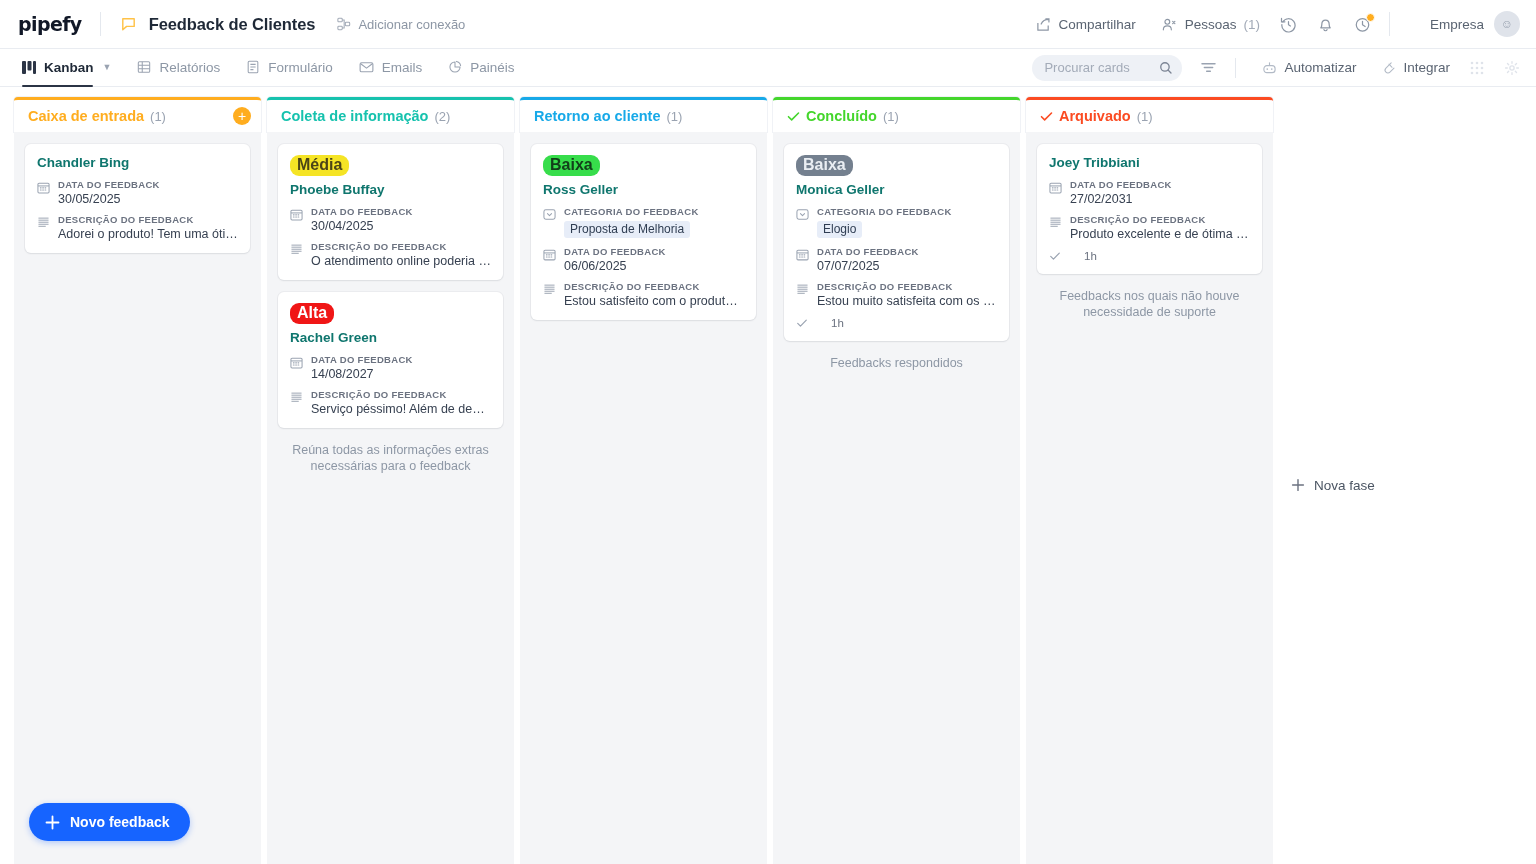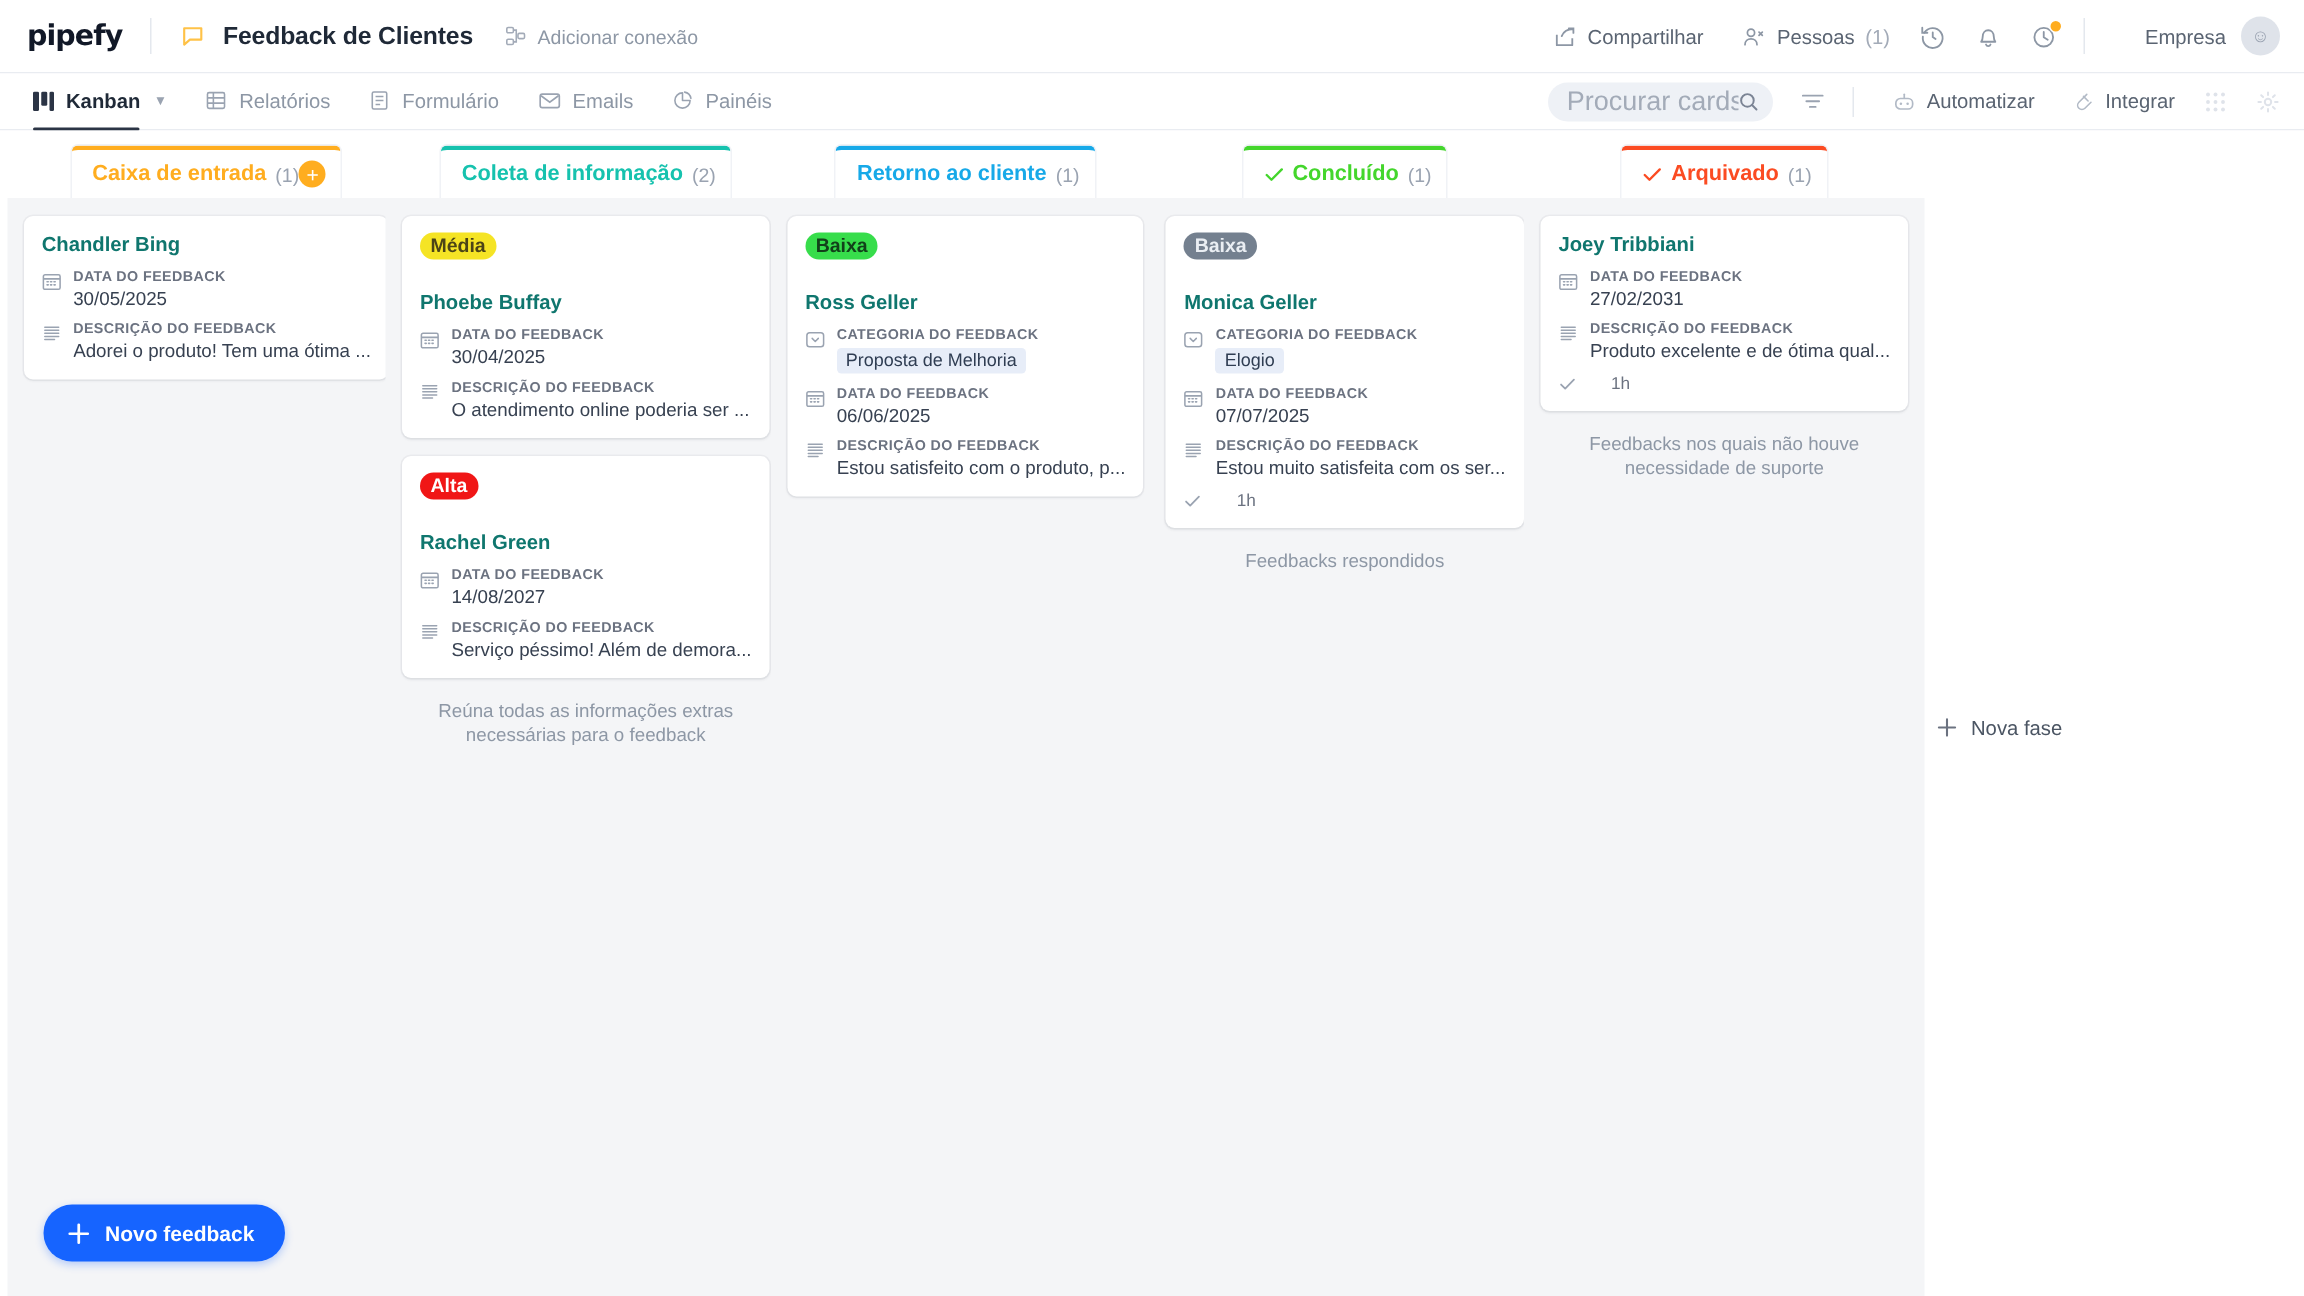--- a/index.html
+++ b/index.html
@@ -87,39 +87,39 @@
   }
   .chev { font-size: 9px; color: #9aa3b1; margin-left: 1px; }
   .search-wrap {
     display: flex; align-items: center;
     background: #eef1f6; border-radius: 16px;
     height: 26px; width: 150px; padding: 0 9px 0 12px;
     margin-left: 8px;
   }
   .search-wrap input {
     border: 0; background: transparent; outline: none;
-    font-size: 18px; color: #15803d; width: 100%;
+    font-size: 13px; color: #15803d; width: 100%;
     font-family: "Liberation Sans", sans-serif;
   }
   .search-wrap input::placeholder { color: #a3abb8; }
   .filter-btn { margin-left: 18px; cursor: pointer; display:flex; align-items:center;}
   .subdiv { width: 1px; height: 20px; background: #e4e8ee; margin: 0 0 0 18px; align-self:center;}
   .sub-right { display: flex; align-items: center; margin-left: auto; }
 
   
   .board {
     position: relative;
     height: calc(864px - 49px - 38px);
     display: flex;
     padding: 10px 0 0 14px;
     gap: 6px;
     background: #fff;
     overflow: hidden;
   }
-  .column { width: 247px; flex: 0 0 247px; display: flex; flex-direction: column; align-items: center; }
+  .column { width: 247px; flex: 0 0 247px; display: flex; flex-direction: column; }
   .col-head {
     background: #fff; border-radius: 4px 4px 0 0;
     border-top: 3.5px solid var(--accent);
     height: 35px;
     display: flex; align-items: center;
     padding: 0 10px 0 14px;
     box-shadow: 0 0 0 1px #f0f2f6;
   }
   .col-title {
     font-size: 14.5px; font-weight: 600; color: var(--accent);
@@ -139,23 +139,23 @@
     overflow: hidden;
   }
   .card {
     background: #fff; border-radius: 6px;
     padding: 11px 12px 12px;
     box-shadow: 0 1px 2px rgba(16,24,40,.07), 0 0 0 1px rgba(16,24,40,.04);
     cursor: pointer;
   }
   .label-pill {
     display: inline-block;
-    font-size: 13px; font-weight: 700;
+    font-size: 16px; font-weight: 700;
     padding: 2px 7px 3px; border-radius: 9px;
-    margin-bottom: 21px; line-height: 1;
+    margin-bottom: 6px; line-height: 1;
   }
   .card-title {
     font-size: 13.5px; font-weight: 700; color: #0f766e;
     margin-bottom: 9px;
   }
   .field { display: flex; gap: 8px; margin-bottom: 8px; }
   .field:last-child { margin-bottom: 0; }
   .f-icon { flex: 0 0 13px; padding-top: 2px; }
   .f-body { min-width: 0; flex: 1; }
   .f-label {

